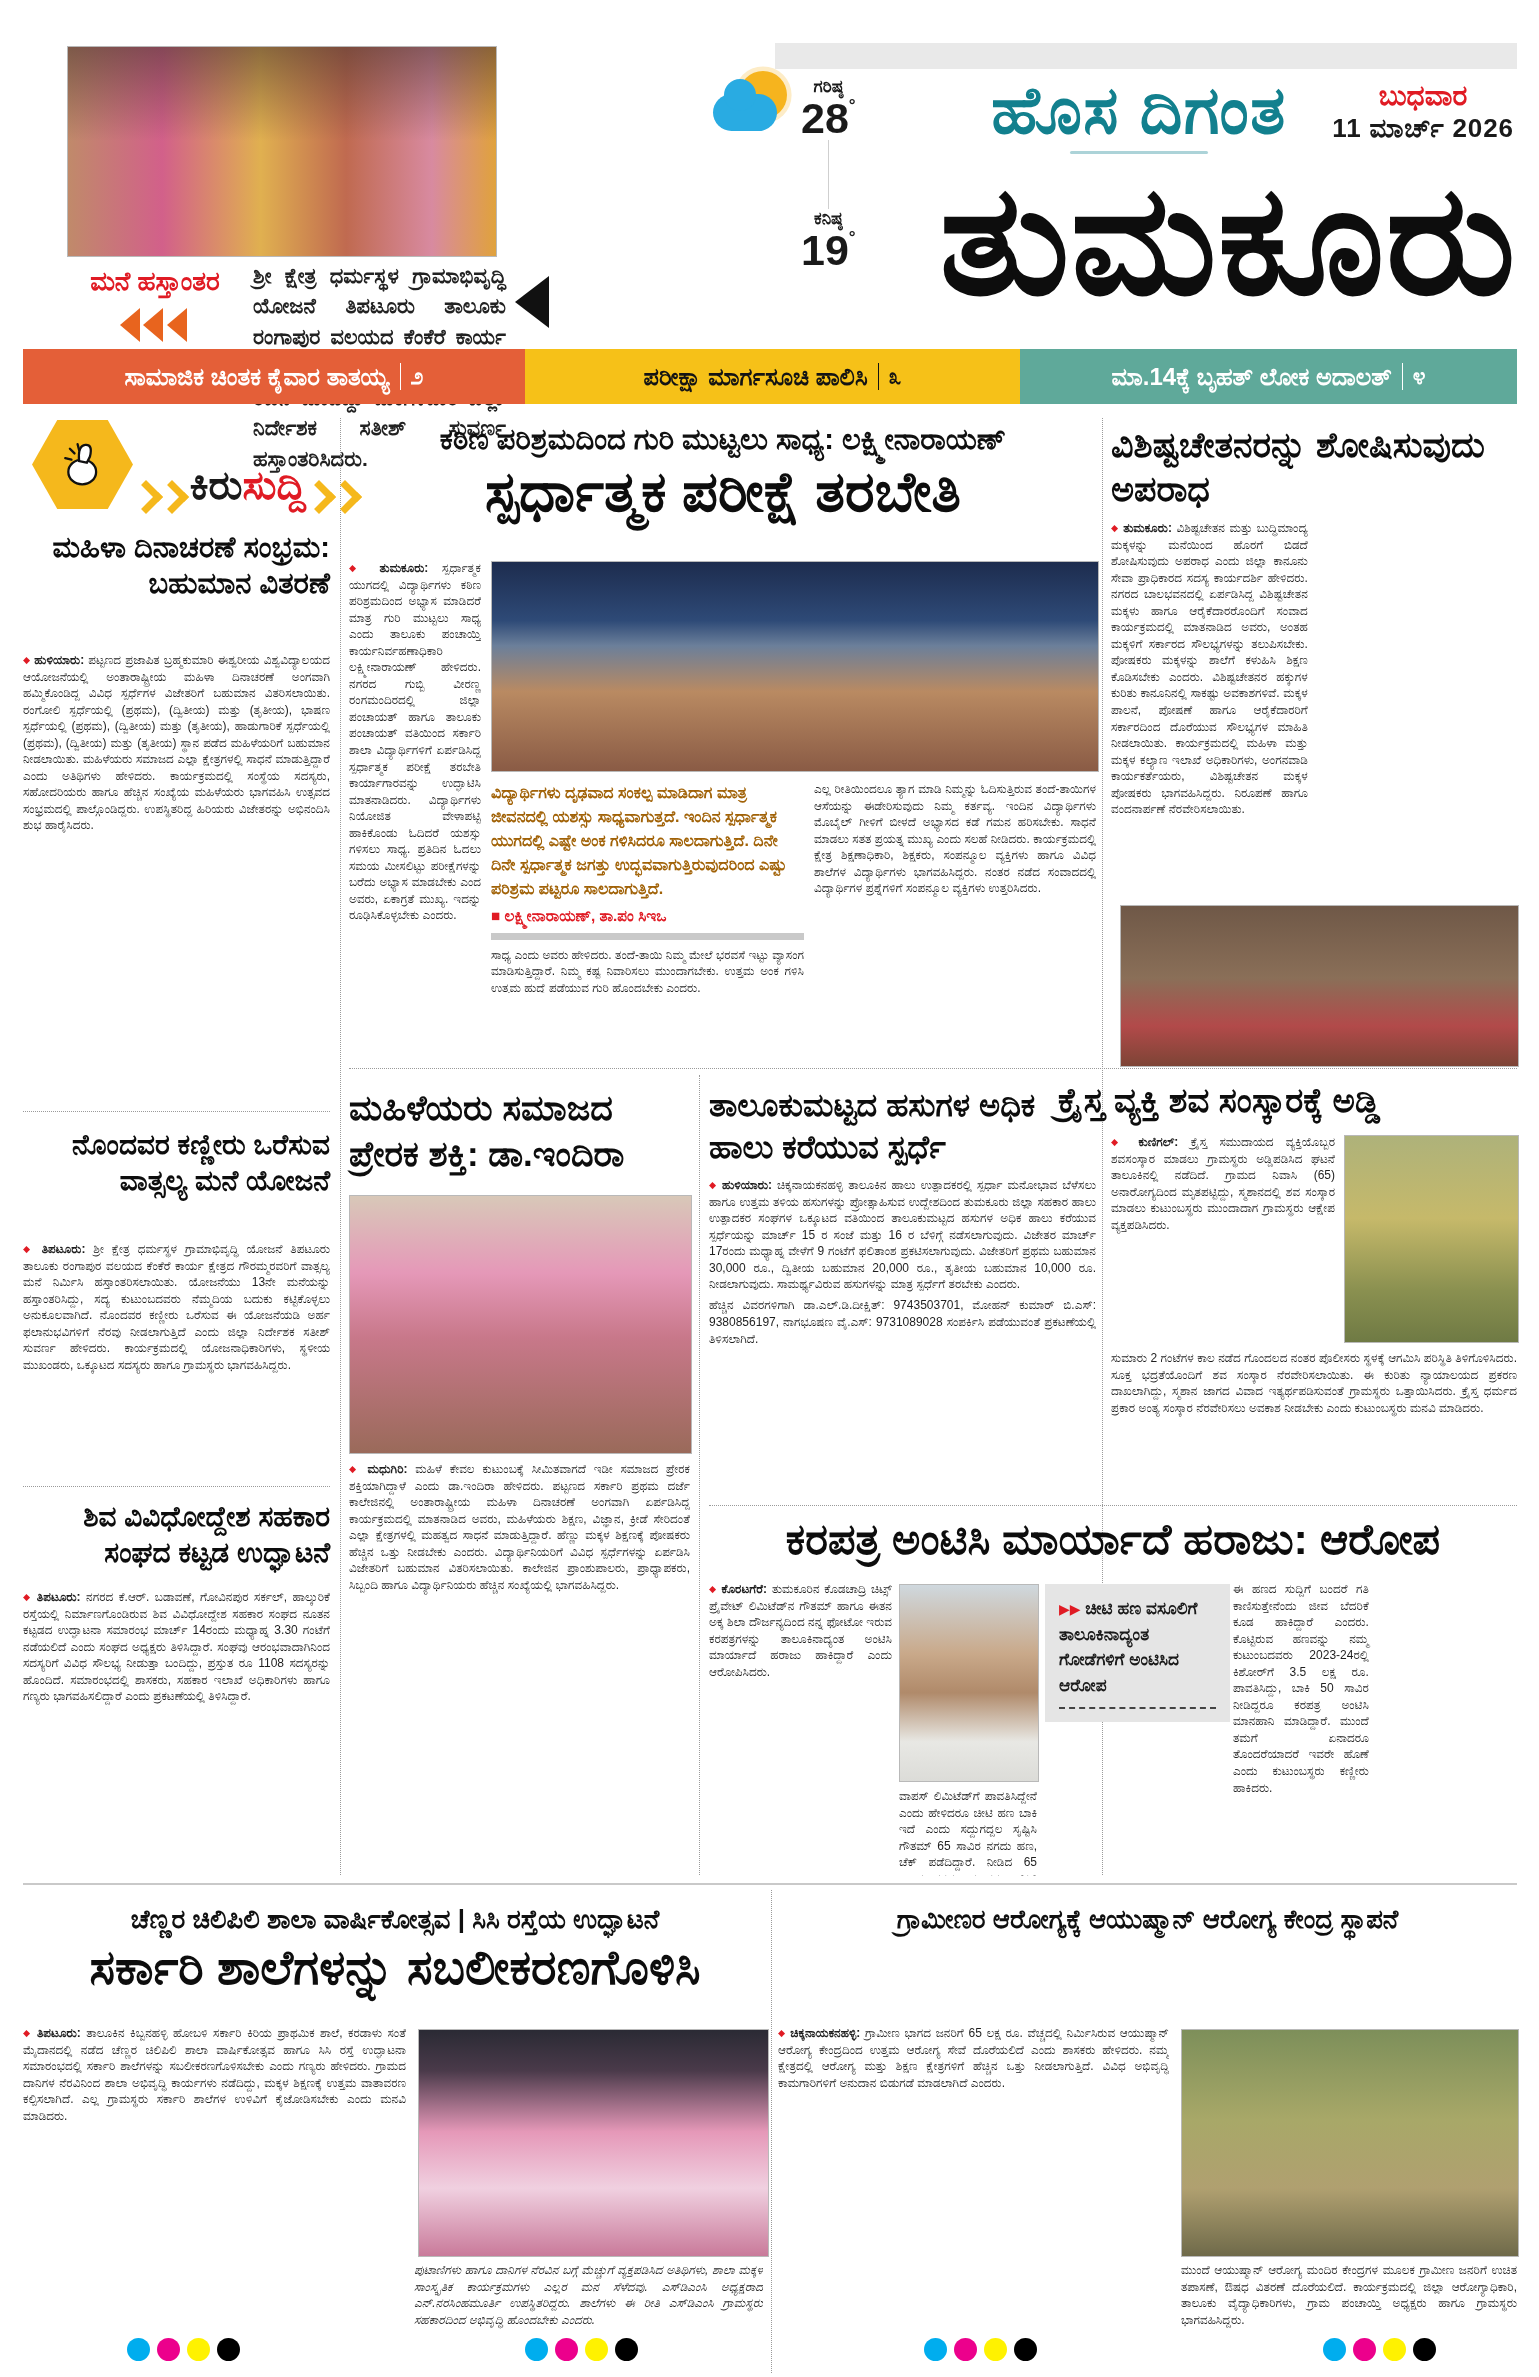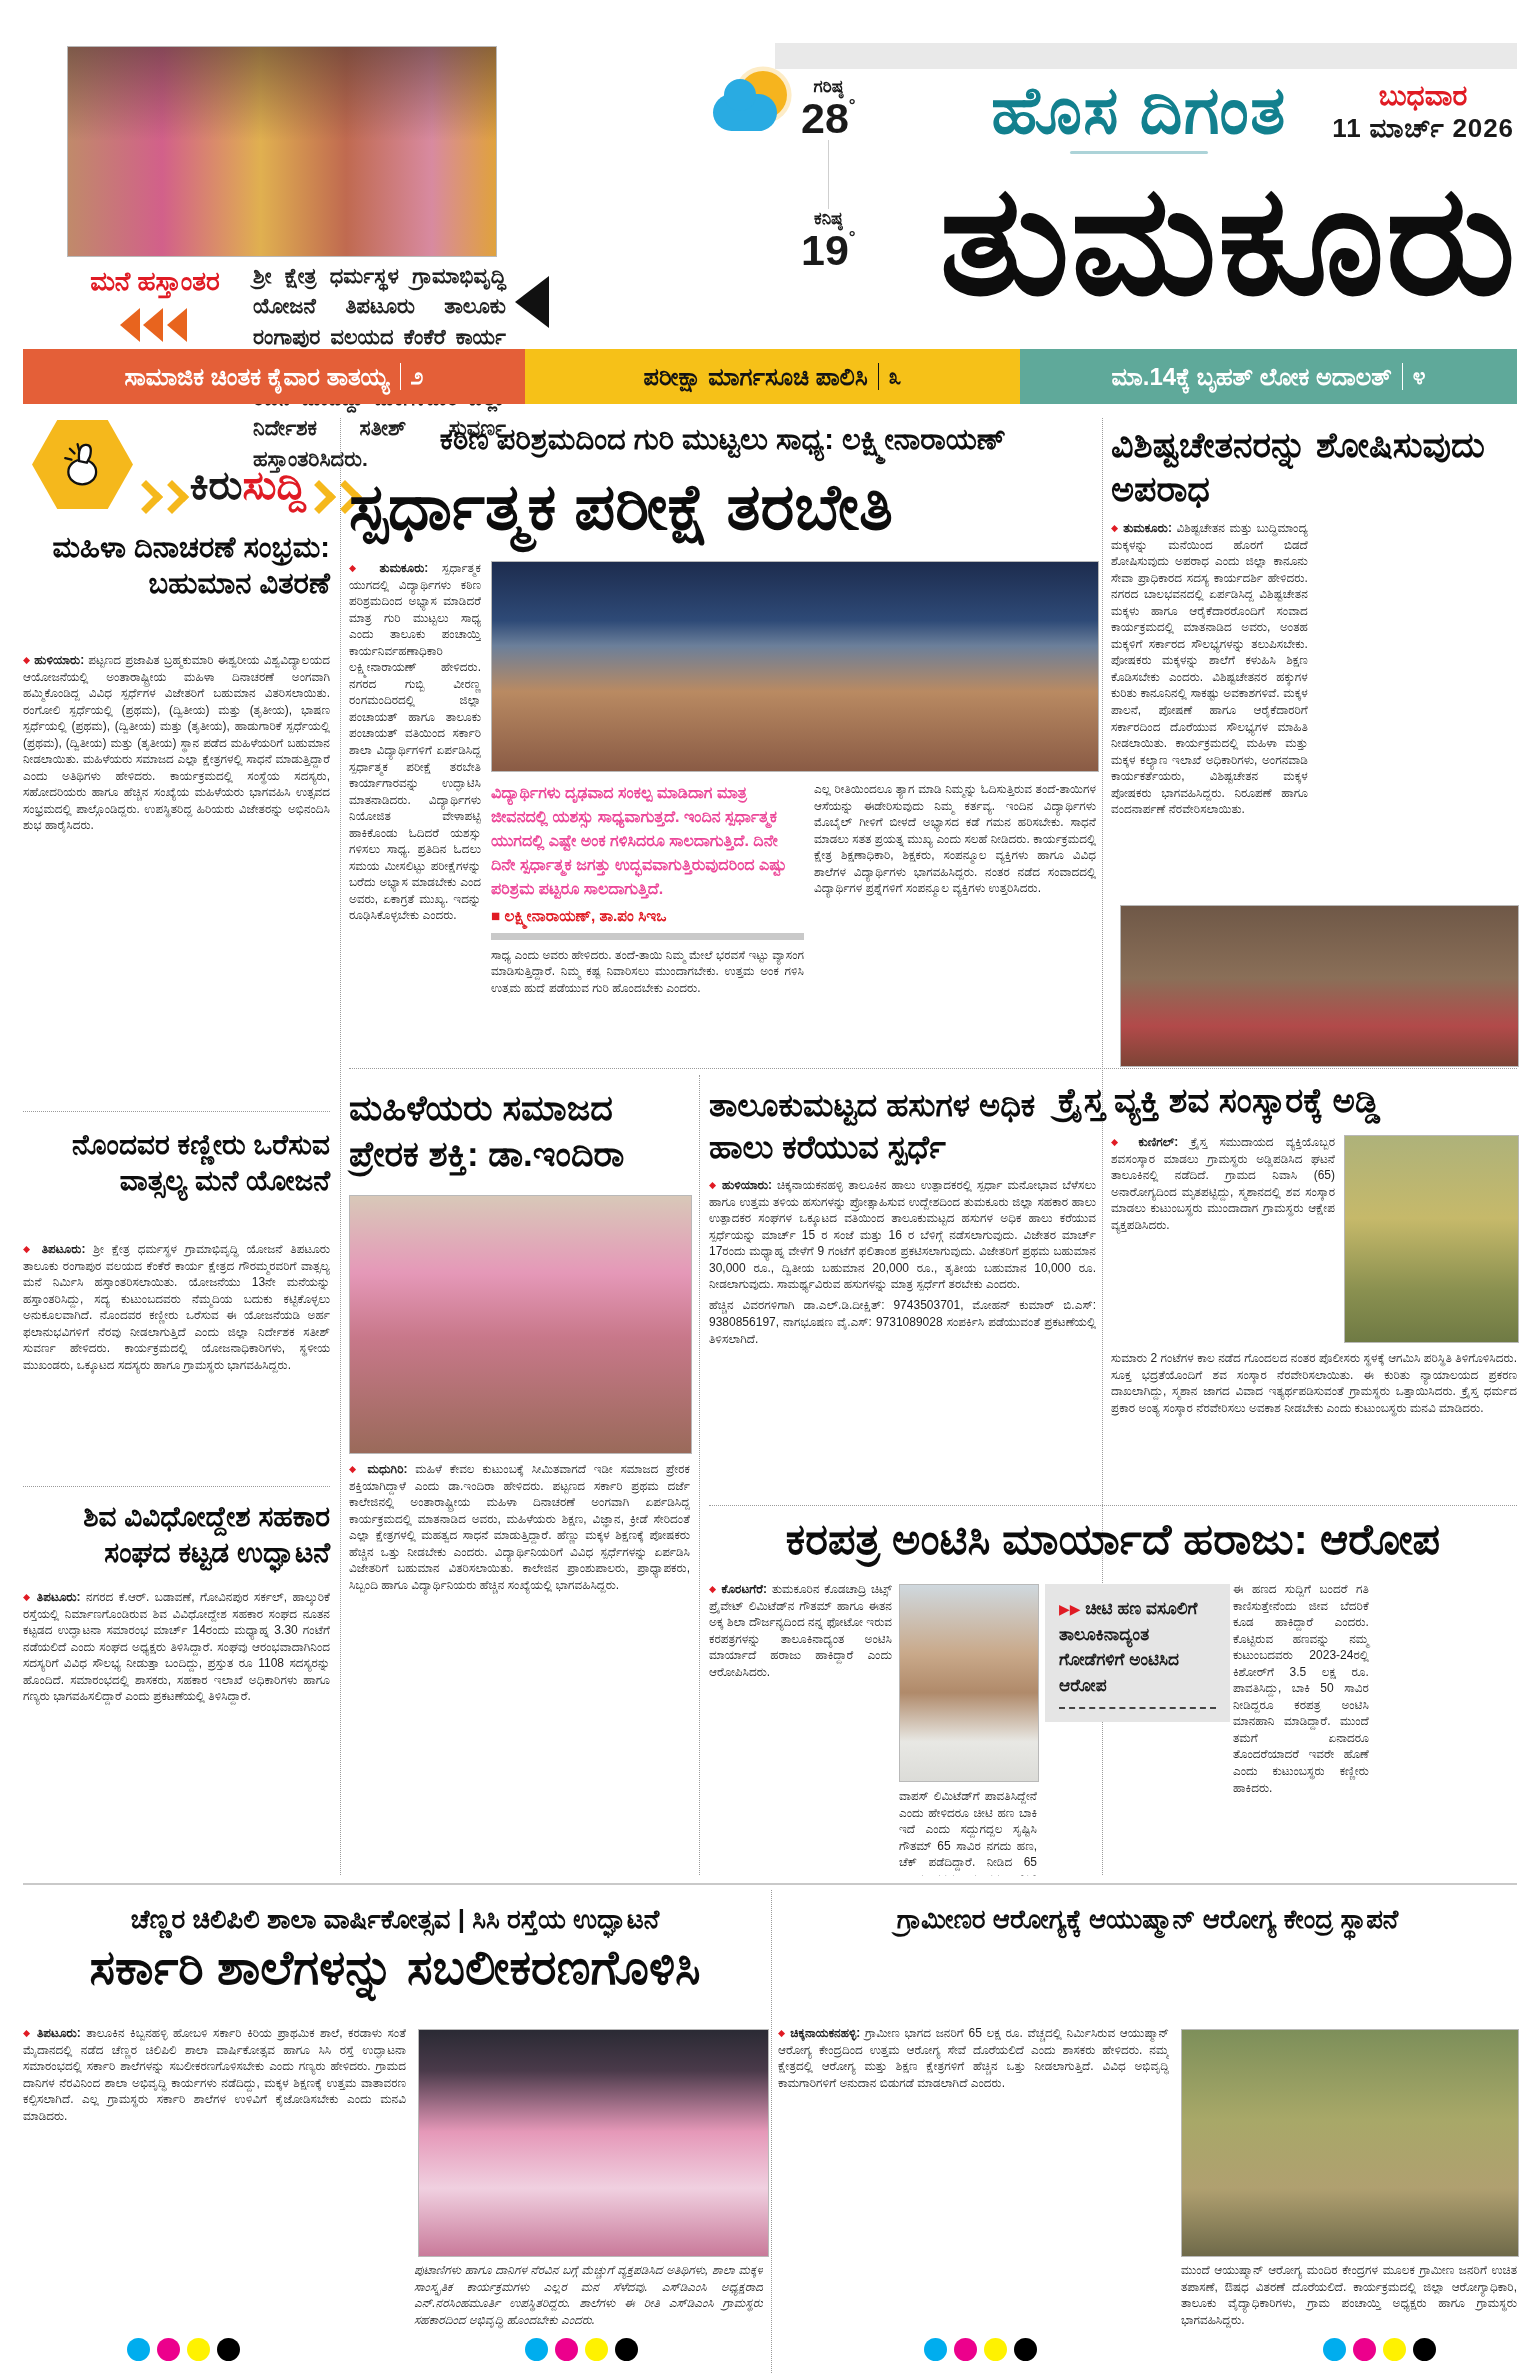--- a/index.html
+++ b/index.html
@@ -42,21 +42,21 @@
   .hrule{border-top:1.5px dotted #9a9a9a;}
   .hsolid{border-top:2.3px solid #c9c9c9;}
   
   .kicker{font-weight:bold;font-size:29px;text-align:center;color:#101010;}
   .headline{font-weight:900;color:#0d0d0d;}
   .body{font-size:12px;line-height:1.38;text-align:justify;color:#1e1e1e;overflow:hidden;}
   .body p{margin:0 0 4.6px 0;}
   .cols2{column-count:2;column-gap:12.3px;column-fill:auto;}
   .dl{font-weight:bold;}
   .dl:before{content:"◆ ";color:#e01b24;font-size:9.2px;vertical-align:1.5px;}
-  .quote{font-weight:bold;font-size:16px;line-height:1.5;color:#ec4899;text-align:left;}
+  .quote{font-weight:bold;font-size:16px;line-height:1.5;color:#a16207;text-align:left;}
   .attr{color:#e01b24;font-weight:bold;font-size:15.3px;margin-top:6.1px;}
   .graybar{height:7.7px;background:#c9c9c9;margin-top:7.7px;}
   
   .hex{width:101px;height:89px;background:#f5b81c;clip-path:polygon(25% 0,75% 0,100% 50%,75% 100%,25% 100%,0 50%);
     display:flex;align-items:center;justify-content:center;}
   .kiru{font-weight:900;font-size:40px;}
   .kiru .red{color:#e01b24;}
   .chev{display:inline-block;width:17px;height:17px;border-top:7px solid #f5b81c;border-right:7px solid #f5b81c;
     transform:rotate(45deg);margin-left:-4.6px;}
   
@@ -177,21 +177,21 @@
     <p><span class="dl">ತಿಪಟೂರು:</span> <span>ಶ್ರೀ ಕ್ಷೇತ್ರ ಧರ್ಮಸ್ಥಳ ಗ್ರಾಮಾಭಿವೃದ್ಧಿ ಯೋಜನೆ ತಿಪಟೂರು ತಾಲೂಕು ರಂಗಾಪುರ ವಲಯದ ಕೆಂಕೆರೆ ಕಾರ್ಯ ಕ್ಷೇತ್ರದ ಗೌರಮ್ಮರವರಿಗೆ ವಾತ್ಸಲ್ಯ ಮನೆ ನಿರ್ಮಿಸಿ ಹಸ್ತಾಂತರಿಸಲಾಯಿತು. ಯೋಜನೆಯು 13ನೇ ಮನೆಯನ್ನು ಹಸ್ತಾಂತರಿಸಿದ್ದು, ಸದ್ಯ ಕುಟುಂಬದವರು ನೆಮ್ಮದಿಯ ಬದುಕು ಕಟ್ಟಿಕೊಳ್ಳಲು ಅನುಕೂಲವಾಗಿದೆ. ನೊಂದವರ ಕಣ್ಣೀರು ಒರೆಸುವ ಈ ಯೋಜನೆಯಡಿ ಅರ್ಹ ಫಲಾನುಭವಿಗಳಿಗೆ ನೆರವು ನೀಡಲಾಗುತ್ತಿದೆ ಎಂದು ಜಿಲ್ಲಾ ನಿರ್ದೇಶಕ ಸತೀಶ್ ಸುವರ್ಣ ಹೇಳಿದರು. ಕಾರ್ಯಕ್ರಮದಲ್ಲಿ ಯೋಜನಾಧಿಕಾರಿಗಳು, ಸ್ಥಳೀಯ ಮುಖಂಡರು, ಒಕ್ಕೂಟದ ಸದಸ್ಯರು ಹಾಗೂ ಗ್ರಾಮಸ್ಥರು ಭಾಗವಹಿಸಿದ್ದರು.</span></p>
   </div>
   <div class="abs hrule" style="left:23px;top:1486px;width:307px;"></div>
 
   <div class="abs headline" style="left:23px;top:1499px;width:307px;font-size:28px;line-height:1.3;text-align:right;">ಶಿವ ವಿವಿಧೋದ್ದೇಶ ಸಹಕಾರ ಸಂಘದ ಕಟ್ಟಡ ಉದ್ಘಾಟನೆ</div>
   <div class="abs body" style="left:23px;top:1589px;width:307px;height:284px;">
     <p><span class="dl">ತಿಪಟೂರು:</span> <span>ನಗರದ ಕೆ.ಆರ್. ಬಡಾವಣೆ, ಗೋವಿನಪುರ ಸರ್ಕಲ್, ಹಾಲ್ಕುರಿಕೆ ರಸ್ತೆಯಲ್ಲಿ ನಿರ್ಮಾಣಗೊಂಡಿರುವ ಶಿವ ವಿವಿಧೋದ್ದೇಶ ಸಹಕಾರ ಸಂಘದ ನೂತನ ಕಟ್ಟಡದ ಉದ್ಘಾಟನಾ ಸಮಾರಂಭ ಮಾರ್ಚ್ 14ರಂದು ಮಧ್ಯಾಹ್ನ 3.30 ಗಂಟೆಗೆ ನಡೆಯಲಿದೆ ಎಂದು ಸಂಘದ ಅಧ್ಯಕ್ಷರು ತಿಳಿಸಿದ್ದಾರೆ. ಸಂಘವು ಆರಂಭವಾದಾಗಿನಿಂದ ಸದಸ್ಯರಿಗೆ ವಿವಿಧ ಸೌಲಭ್ಯ ನೀಡುತ್ತಾ ಬಂದಿದ್ದು, ಪ್ರಸ್ತುತ ರೂ 1108 ಸದಸ್ಯರನ್ನು ಹೊಂದಿದೆ. ಸಮಾರಂಭದಲ್ಲಿ ಶಾಸಕರು, ಸಹಕಾರ ಇಲಾಖೆ ಅಧಿಕಾರಿಗಳು ಹಾಗೂ ಗಣ್ಯರು ಭಾಗವಹಿಸಲಿದ್ದಾರೆ ಎಂದು ಪ್ರಕಟಣೆಯಲ್ಲಿ ತಿಳಿಸಿದ್ದಾರೆ.</span></p>
   </div>
 
   <div class="abs kicker" style="left:349px;top:423px;width:748px;">ಕಠಿಣ ಪರಿಶ್ರಮದಿಂದ ಗುರಿ ಮುಟ್ಟಲು ಸಾಧ್ಯ: ಲಕ್ಷ್ಮೀನಾರಾಯಣ್</div>
-  <div class="abs headline" style="left:349px;top:470px;width:748px;font-size:64px;">ಸ್ಪರ್ಧಾತ್ಮಕ ಪರೀಕ್ಷೆ ತರಬೇತಿ</div>
+  <div class="abs headline" style="left:349px;top:459px;width:748px;font-size:56px;text-align:center;">ಸ್ಪರ್ಧಾತ್ಮಕ ಪರೀಕ್ಷೆ ತರಬೇತಿ</div>
 
   <div class="abs body" style="left:349px;top:560px;width:132px;height:506px;">
     <p><span class="dl">ತುಮಕೂರು:</span> <span>ಸ್ಪರ್ಧಾತ್ಮಕ ಯುಗದಲ್ಲಿ ವಿದ್ಯಾರ್ಥಿಗಳು ಕಠಿಣ ಪರಿಶ್ರಮದಿಂದ ಅಭ್ಯಾಸ ಮಾಡಿದರೆ ಮಾತ್ರ ಗುರಿ ಮುಟ್ಟಲು ಸಾಧ್ಯ ಎಂದು ತಾಲೂಕು ಪಂಚಾಯ್ತಿ ಕಾರ್ಯನಿರ್ವಹಣಾಧಿಕಾರಿ ಲಕ್ಷ್ಮೀನಾರಾಯಣ್ ಹೇಳಿದರು. ನಗರದ ಗುಬ್ಬಿ ವೀರಣ್ಣ ರಂಗಮಂದಿರದಲ್ಲಿ ಜಿಲ್ಲಾ ಪಂಚಾಯತ್ ಹಾಗೂ ತಾಲೂಕು ಪಂಚಾಯತ್ ವತಿಯಿಂದ ಸರ್ಕಾರಿ ಶಾಲಾ ವಿದ್ಯಾರ್ಥಿಗಳಿಗೆ ಏರ್ಪಡಿಸಿದ್ದ ಸ್ಪರ್ಧಾತ್ಮಕ ಪರೀಕ್ಷೆ ತರಬೇತಿ ಕಾರ್ಯಾಗಾರವನ್ನು ಉದ್ಘಾಟಿಸಿ ಮಾತನಾಡಿದರು. ವಿದ್ಯಾರ್ಥಿಗಳು ನಿಯೋಜಿತ ವೇಳಾಪಟ್ಟಿ ಹಾಕಿಕೊಂಡು ಓದಿದರೆ ಯಶಸ್ಸು ಗಳಿಸಲು ಸಾಧ್ಯ. ಪ್ರತಿದಿನ ಓದಲು ಸಮಯ ಮೀಸಲಿಟ್ಟು ಪರೀಕ್ಷೆಗಳನ್ನು ಬರೆದು ಅಭ್ಯಾಸ ಮಾಡಬೇಕು ಎಂದ ಅವರು, ಏಕಾಗ್ರತೆ ಮುಖ್ಯ. ಇದನ್ನು ರೂಢಿಸಿಕೊಳ್ಳಬೇಕು ಎಂದರು.</span></p>
   </div>
 
   <div class="abs photo ph-center" style="left:491px;top:561px;width:606px;height:209px;"></div>
 
   <div class="abs" style="left:491px;top:781px;width:313px;">
     <div class="quote">ವಿದ್ಯಾರ್ಥಿಗಳು ದೃಢವಾದ ಸಂಕಲ್ಪ ಮಾಡಿದಾಗ ಮಾತ್ರ ಜೀವನದಲ್ಲಿ ಯಶಸ್ಸು ಸಾಧ್ಯವಾಗುತ್ತದೆ. ಇಂದಿನ ಸ್ಪರ್ಧಾತ್ಮಕ ಯುಗದಲ್ಲಿ ಎಷ್ಟೇ ಅಂಕ ಗಳಿಸಿದರೂ ಸಾಲದಾಗುತ್ತಿದೆ. ದಿನೇ ದಿನೇ ಸ್ಪರ್ಧಾತ್ಮಕ ಜಗತ್ತು ಉದ್ಭವವಾಗುತ್ತಿರುವುದರಿಂದ ಎಷ್ಟು ಪರಿಶ್ರಮ ಪಟ್ಟರೂ ಸಾಲದಾಗುತ್ತಿದೆ.</div>
     <div class="attr">■ ಲಕ್ಷ್ಮೀನಾರಾಯಣ್, ತಾ.ಪಂ ಸಿಇಒ</div>

